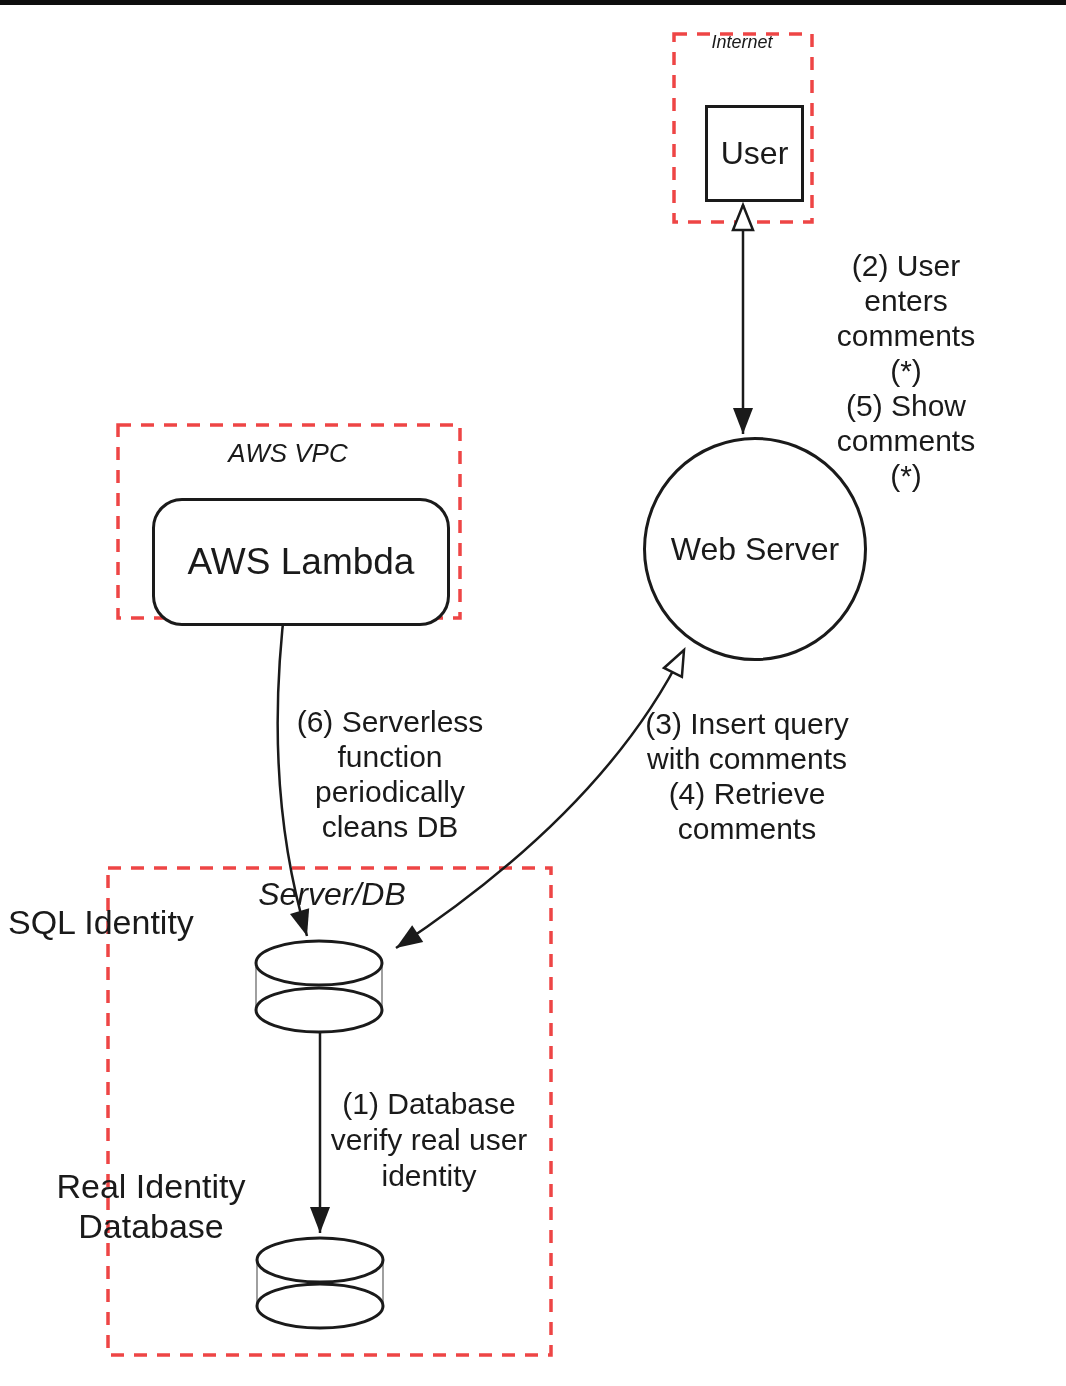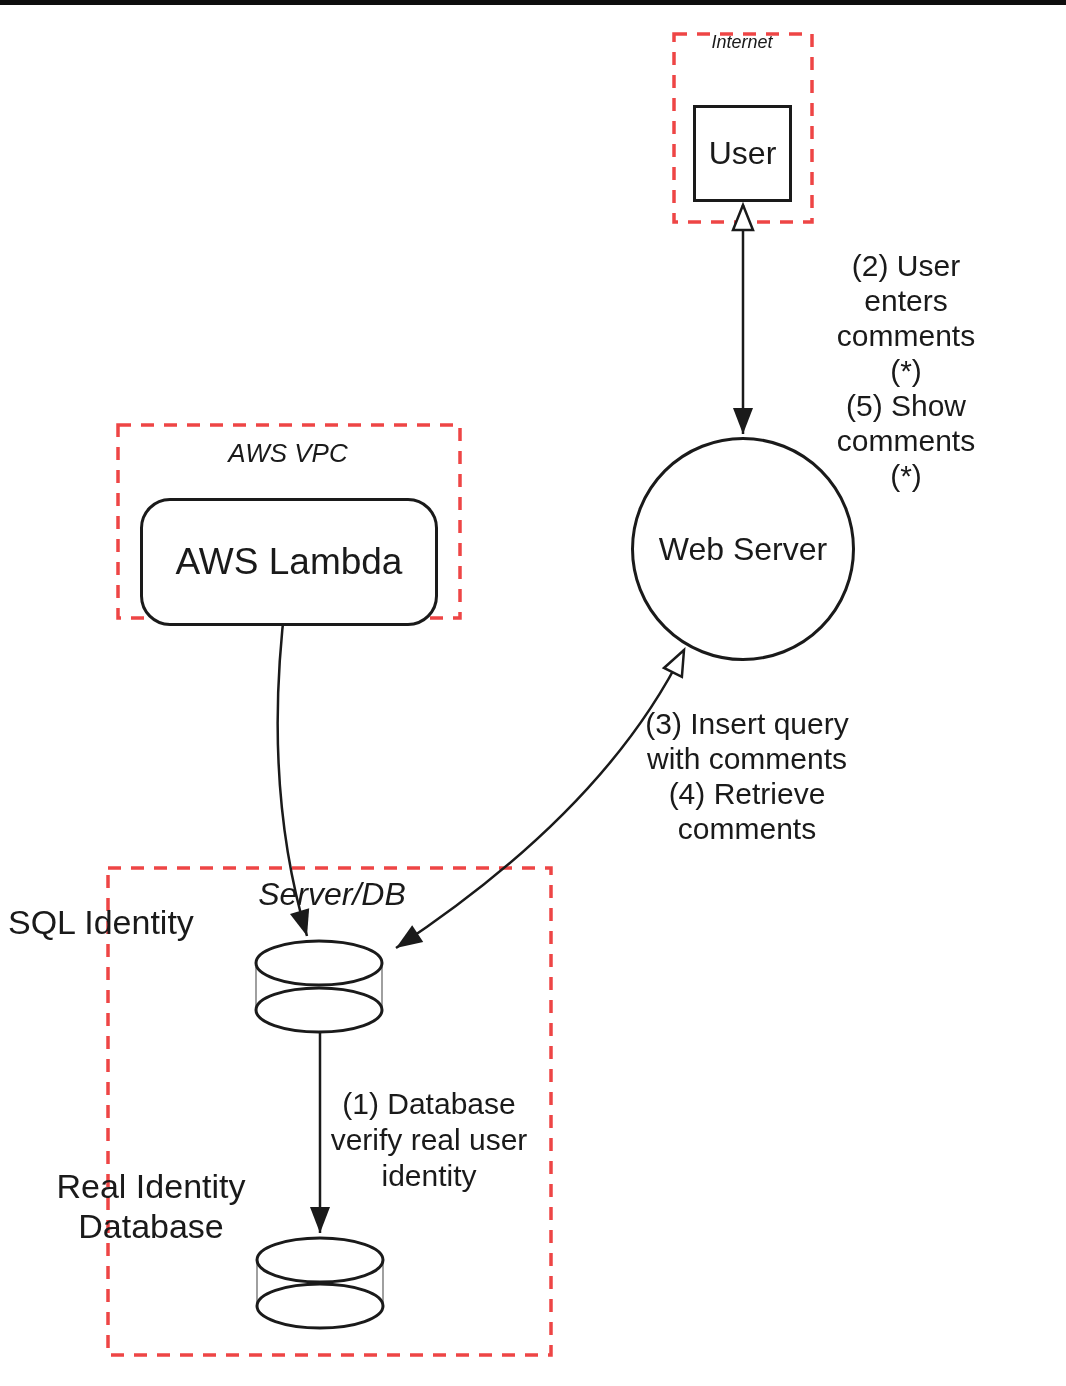--- a/index.html
+++ b/index.html
@@ -15,21 +15,21 @@
   .topbar{position:absolute;left:0;top:0;width:1066px;height:5px;background:var(--top-bar);}
   svg.lines{position:absolute;left:0;top:0;width:1066px;height:1386px;}
   .frame{fill:none;stroke:var(--frame-red);stroke-width:3.5;stroke-dasharray:13 10;}
   .edge{fill:none;stroke:var(--stroke);stroke-width:2.5;}
   .cyl-e{fill:#fff;stroke:var(--stroke);stroke-width:3;}
   .cyl-side{stroke:#777;stroke-width:1.4;}
   .mh-solid{fill:var(--stroke);}
   .mh-open{fill:#fff;stroke:var(--stroke);stroke-width:2.5;}
 
   .node{position:absolute;display:flex;align-items:center;justify-content:center;
-        background:#fff;border:3px solid var(--stroke);box-sizing:border-box;text-align:center;}
+        background:#fff;border:3px solid var(--stroke);box-sizing:border-box;text-align:center;margin-left:12px;}
   .node-user{left:693px;top:105px;width:99px;height:97px;font-size:32px;}
   .node-webserver{left:631px;top:437px;width:224px;height:224px;border-radius:50%;font-size:32px;}
   .node-lambda{left:140px;top:498px;width:298px;height:128px;border-radius:30px;
                border-width:3.5px;font-size:37px;font-weight:normal;}
 
   .lbl{position:absolute;white-space:pre-line;}
   .center{transform:translateX(-50%);text-align:center;}
   .group-lbl{font-style:italic;}
   .lbl-internet{left:742px;top:32px;font-size:18px;}
   .lbl-awsvpc{left:288px;top:438px;font-size:26px;}
@@ -107,17 +107,21 @@
 Database</div>
 
   <div class="lbl center elabel lbl-e25">(2) User enters
 comments (*)
 (5) Show comments
 (*)</div>
   <div class="lbl center elabel lbl-e34">(3) Insert query
 with comments
 (4) Retrieve
 comments</div>
+  <div class="lbl center elabel lbl-e6">(6) Serverless
+function
+periodically
+cleans DB</div>
   <div class="lbl center elabel lbl-e1">(1) Database
 verify real user
 identity</div>
 
 </div>
 
 </body></html>

